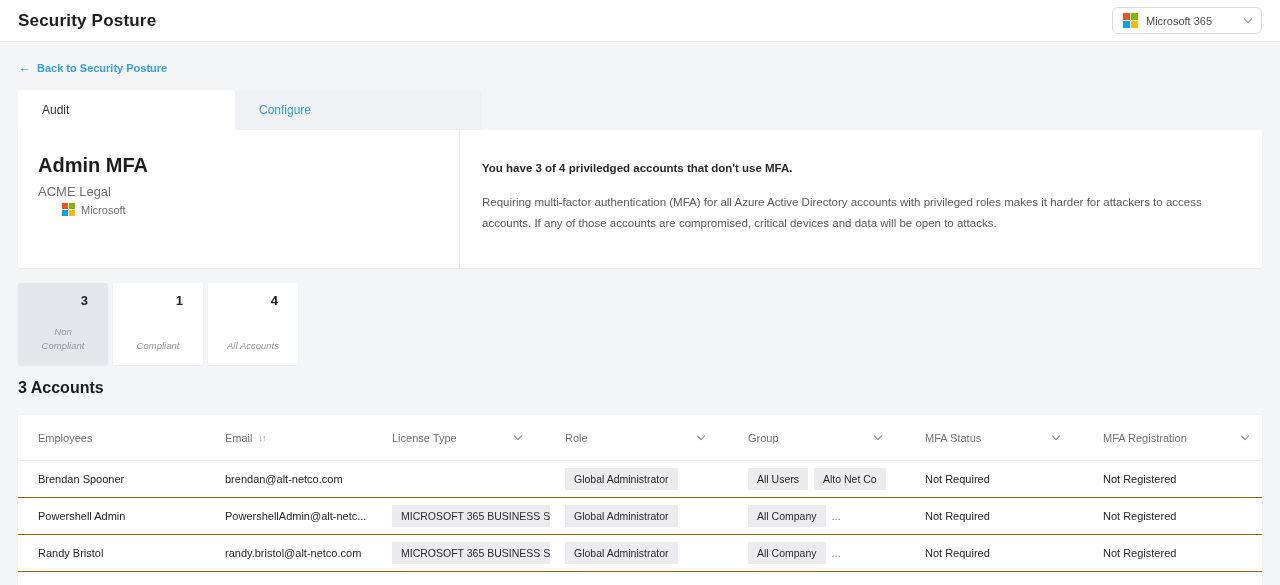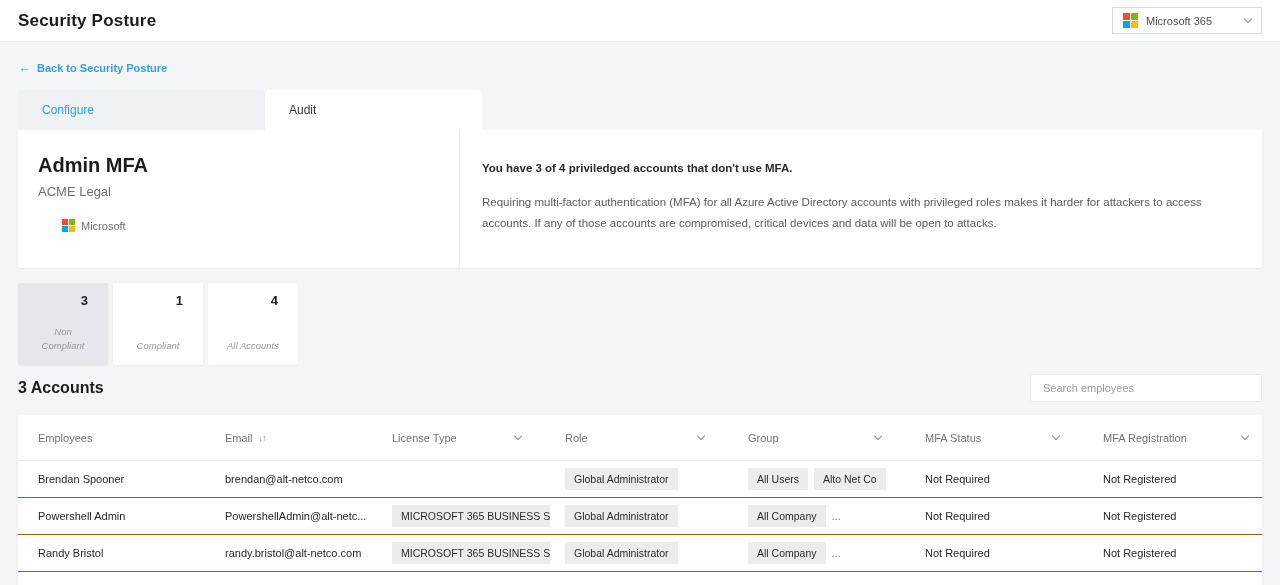--- a/index.html
+++ b/index.html
@@ -4,21 +4,21 @@
 <style>
   * { margin:0; padding:0; box-sizing:border-box; }
   html,body { width:1280px; height:585px; overflow:hidden; background:#f4f5f7;
     font-family:"Liberation Sans","DejaVu Sans",sans-serif; color:#26262a; }
 
   
   .topbar { height:42px; background:#fff; border-bottom:1px solid #e9e9ec;
     display:flex; align-items:center; justify-content:space-between; padding:0 18px; }
   .page-title { font-size:17px; font-weight:700; color:#1c1c1e; letter-spacing:.2px; }
   .product-select { display:flex; align-items:center; gap:8px; background:#fff;
-    border:1px solid #d9dade; border-radius:0; height:27px; padding:0 10px; min-width:150px; cursor:pointer; }
+    border:1px solid #d9dade; border-radius:6px; height:27px; padding:0 10px; min-width:150px; cursor:pointer; }
   .product-select .label { font-size:11px; color:#4d4d53; flex:1; }
 
   .ms-logo { display:inline-grid; grid-template-columns:6px 6px; grid-template-rows:6px 6px; gap:1px; }
   .ms-logo.big { grid-template-columns:7px 7px; grid-template-rows:7px 7px; }
   .ms-logo span { display:block; }
   .sq1{background:#f25022}.sq2{background:#7fba00}.sq3{background:#00a4ef}.sq4{background:#ffb900}
 
   .chev { width:6px; height:6px; border-right:1.5px solid #8a8a92; border-bottom:1.5px solid #8a8a92;
     transform:rotate(45deg); display:inline-block; margin-top:-4px; }
 
@@ -32,21 +32,21 @@
   .tab { height:40px; display:flex; align-items:center; padding-left:24px; font-size:12px;
     cursor:pointer; border-radius:4px 4px 0 0; }
   .tab.active { width:217px; background:#fff; color:#333338; }
   .tab.inactive { width:247px; background:#eff1f4; color:#35a0e2; }
 
   
   .detail-card { background:#fff; min-height:138px; display:flex; border-radius:0 2px 2px 2px;
     box-shadow:0 1px 2px rgba(25,25,35,.05); }
   .detail-left { width:442px; border-right:1px solid #ededf0; padding:24px 20px; }
   .detail-title { font-size:20px; font-weight:700; color:#1d1d20; margin-bottom:7px; }
-  .detail-company { font-size:13px; color:#6e6e75; margin-bottom:20px; }
+  .detail-company { font-size:13px; color:#6e6e75; margin-bottom:4px; }
   .provider { display:flex; align-items:flex-end; gap:6px; font-size:11px; color:#6e6e75;margin-left:24px; }
   .detail-right { flex:1; padding:18px 36px 18px 22px; }
   .badge { display:inline-block; background:#f0a60f; color:#fff; font-size:11px; font-weight:700;
     padding:8px 14px; border-radius:4px; }
   .summary { font-size:11.5px; font-weight:700; color:#2a2a2e; margin:14px 0 18px; }
   .desc { font-size:11.5px; color:#5a5a61; line-height:1.8; max-width:756px; }
 
   
   .stats { display:flex; gap:5px; margin-top:15px; }
   .stat-card { width:90px; height:82px; background:#fff; border-radius:2px;
@@ -100,25 +100,25 @@
   </header>
 
   <div class="content">
 
     <a class="back-link">
       <span class="arrow">←</span>
       <span>Back to Security Posture</span>
     </a>
 
     <div class="tabs">
+      <div class="tab active">
+        <span>Audit</span>
+      </div>
       <div class="tab inactive">
         <span>Configure</span>
-      </div>
-      <div class="tab active">
-        <span>Audit</span>
       </div>
     </div>
 
     <section class="detail-card">
       <div class="detail-left">
         <div class="detail-title">Admin MFA</div>
         <div class="detail-company">ACME Legal</div>
         <div class="provider">
           <span class="ms-logo">
             <span class="sq1"></span>
@@ -145,21 +145,20 @@
         <div class="stat-label">Compliant</div>
       </div>
       <div class="stat-card">
         <div class="stat-value">4</div>
         <div class="stat-label">All Accounts</div>
       </div>
     </div>
 
     <div class="accounts-head">
       <div class="accounts-title">3 Accounts</div>
-      <input class="search-input" type="text" placeholder="Search employees" style="">
     </div>
 
     <section class="table-card">
       <div class="thead grid-row">
         <div class="hcell">
           <span>Employees</span>
         </div>
         <div class="hcell">
           <span>Email</span>
           <span class="sort"><span>↓</span><span>↑</span></span>

